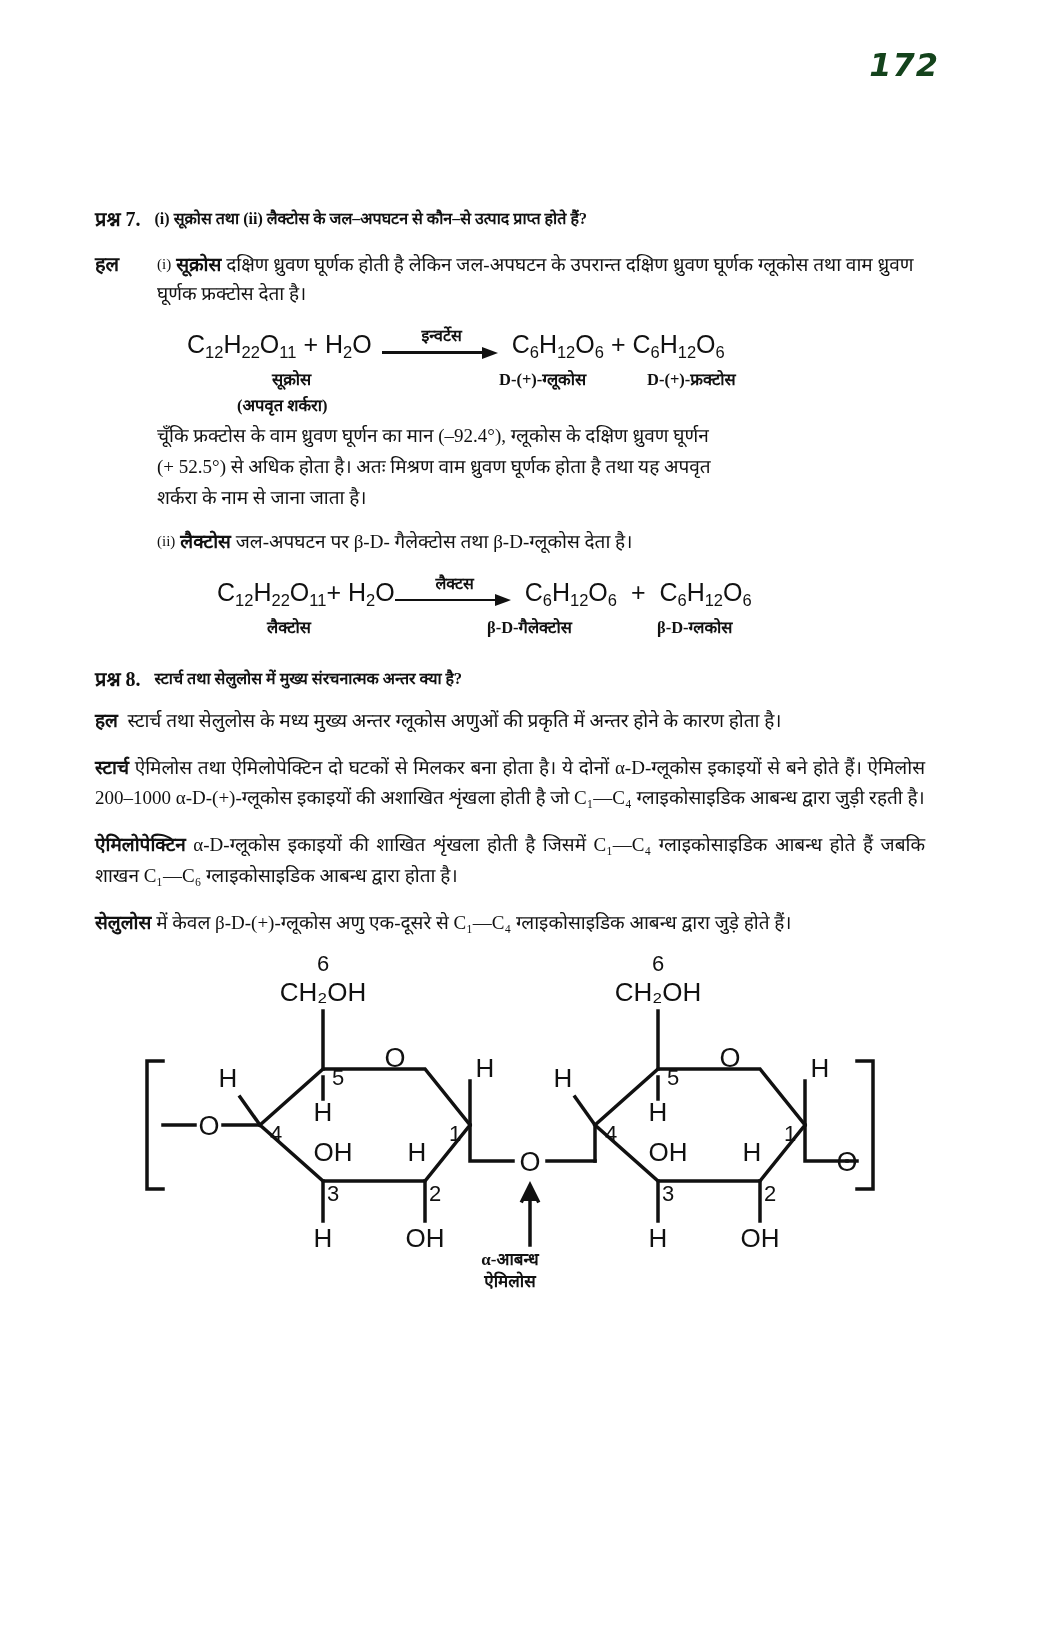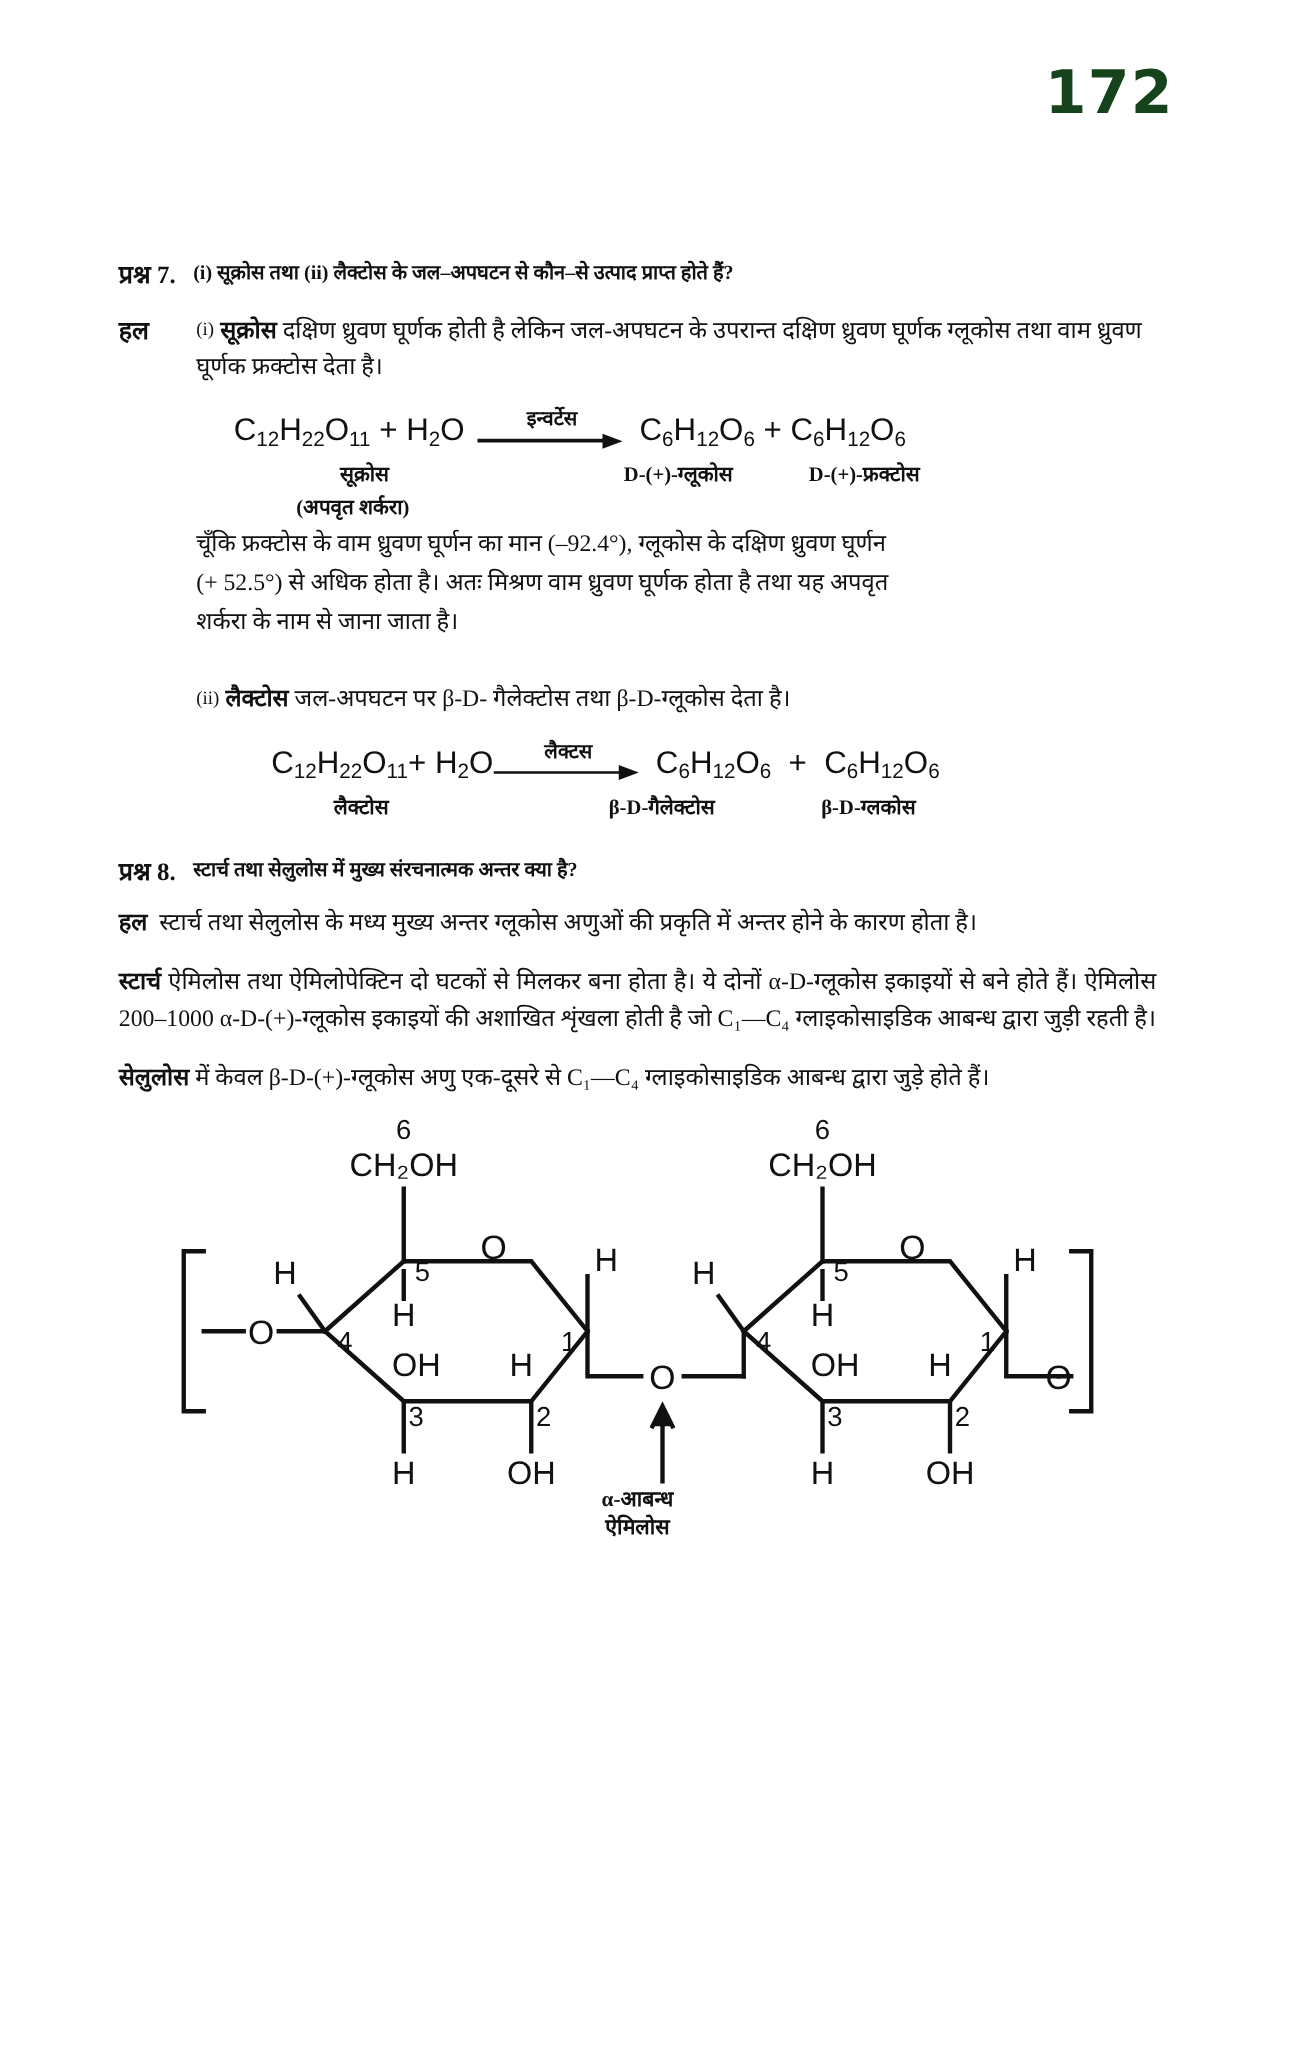--- a/index.html
+++ b/index.html
@@ -5,21 +5,21 @@
   html,body{margin:0;padding:0;}
   body{
     width:1039px;height:1647px;background:#ffffff;
     font-family:"Liberation Serif",serif;color:#111;
     position:relative;overflow:hidden;
   }
   .page{position:absolute;inset:0;}
   .pageno{
     position:absolute;right:100px;top:46px;
     font-family:"DejaVu Sans",sans-serif;
-    font-weight:bold;font-size:48px;color:#14431c;letter-spacing:1px;
+    font-weight:bold;font-size:32px;color:#14431c;letter-spacing:1px;font-style:italic;
   }
   .content{position:absolute;left:95px;top:205px;width:830px;}
 
   .qrow{display:flex;align-items:center;margin-bottom:14px;}
   .qlabel{font-weight:bold;font-size:20px;white-space:nowrap;margin-right:14px;font-family:"Liberation Serif",serif;}
   .qtext{font-weight:bold;font-size:16px;line-height:1.35;}
 
   .solrow{display:flex;align-items:flex-start;margin-top:18px;}
   .sollabel{font-weight:bold;font-size:20px;white-space:nowrap;width:62px;flex:0 0 62px;}
   .solbody{flex:1;font-size:19px;line-height:1.55;}
@@ -91,21 +91,21 @@
             <span style="left:490px;top:2px;">D-(+)-फ्रक्टोस</span>
           </div>
         </div>
 
         <div class="para">
           <div>चूँकि फ्रक्टोस के वाम ध्रुवण घूर्णन का मान (–92.4°), ग्लूकोस के दक्षिण ध्रुवण घूर्णन</div>
           <div>(+ 52.5°) से अधिक होता है। अतः मिश्रण वाम ध्रुवण घूर्णक होता है तथा यह अपवृत</div>
           <div>शर्करा के नाम से जाना जाता है।</div>
         </div>
 
-        <div style="margin-top:32px;">
+        <div style="margin-top:14px;">
           <span class="romnum">(ii)</span><span class="b">लैक्टोस</span>
           <span>जल-अपघटन पर β-D- गैलेक्टोस तथा β-D-ग्लूकोस देता है।</span>
         </div>
 
         <div class="eq">
           <div class="eqline" style="padding-left:60px;">
             <span>C<sub>12</sub>H<sub>22</sub>O<sub>11</sub>+ H<sub>2</sub>O</span>
             <span class="arrowwrap" style="margin-left:0;">
               <span class="arrowlabel">लैक्टस</span>
               <span class="arrow"></span>
@@ -129,20 +129,24 @@
     <div class="para tight">
       <span class="b">हल</span>
       &nbsp;<span>स्टार्च तथा सेलुलोस के मध्य मुख्य अन्तर ग्लूकोस अणुओं की प्रकृति में अन्तर होने के कारण होता है।</span>
     </div>
 
     <div class="hang">
       <span class="b">स्टार्च</span>
       <span>ऐमिलोस तथा ऐमिलोपेक्टिन दो घटकों से मिलकर बना होता है। ये दोनों α-D-ग्लूकोस इकाइयों से बने होते हैं। ऐमिलोस 200–1000  α-D-(+)-ग्लूकोस इकाइयों की अशाखित शृंखला होती है जो C₁—C₄ ग्लाइकोसाइडिक आबन्ध द्वारा जुड़ी रहती है।</span>
     </div>
 
+    <div class="hang">
+      <span class="b">ऐमिलोपेक्टिन</span>
+      <span>α-D-ग्लूकोस इकाइयों की शाखित शृंखला होती है जिसमें C₁—C₄ ग्लाइकोसाइडिक आबन्ध होते हैं जबकि शाखन C₁—C₆ ग्लाइकोसाइडिक आबन्ध द्वारा होता है।</span>
+    </div>
 
     <div class="hang">
       <span class="b">सेलुलोस</span>
       <span>में केवल β-D-(+)-ग्लूकोस अणु एक-दूसरे से C₁—C₄ ग्लाइकोसाइडिक आबन्ध द्वारा जुड़े होते हैं।</span>
     </div>
 
     <div class="diagram dg">
       <svg width="830" height="330" viewBox="0 0 830 330">
         <g stroke="#111" stroke-width="3.5" fill="none" stroke-linecap="square">
 

